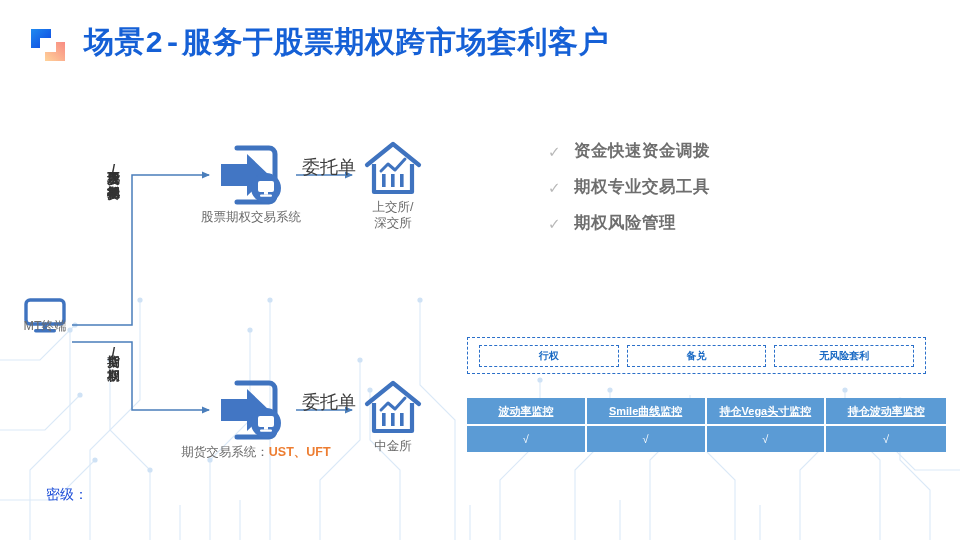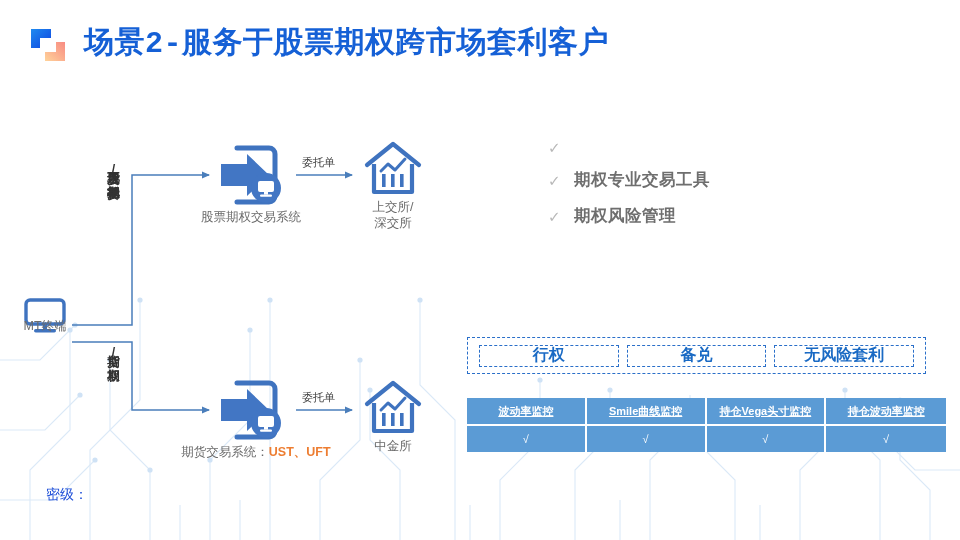--- a/index.html
+++ b/index.html
@@ -40,21 +40,21 @@
     white-space:nowrap;
   }
   .vlabel{
     position:absolute;
     writing-mode:vertical-rl;
     text-orientation:upright;
     font-size:12.5px;font-weight:bold;color:#333333;
     line-height:1.08;letter-spacing:0px;
   }
   .wire-label{
-    position:absolute;font-size:11px;color:#3d3d3d;white-space:nowrap;
+    position:absolute;font-size:18px;color:#3d3d3d;white-space:nowrap;
   }
   .orange{color:#ed7d31;font-weight:bold;}
 
   
   #bullets{position:absolute;left:548px;top:140px;width:330px;}
   .bullet{display:flex;align-items:center;margin-bottom:14px;}
   .bullet .tick{
     width:26px;flex:0 0 26px;color:#b8b8b8;font-size:15px;line-height:1;
   }
   .bullet .btext{
@@ -66,21 +66,21 @@
   #tagbox{
     position:absolute;left:467px;top:337px;width:459px;height:37px;
     border:1px dashed #2a6fc9;box-sizing:border-box;
     display:flex;align-items:center;justify-content:space-between;
     padding:0 7px;
   }
   .tag{
     flex:1 1 0;margin:0 4px;height:22px;
     border:1px dashed #2a6fc9;box-sizing:border-box;
     display:flex;align-items:center;justify-content:center;
-    font-size:16px;font-weight:bold;color:#1a6ac4;white-space:nowrap;
+    font-size:10px;font-weight:bold;color:#1a6ac4;white-space:nowrap;
   }
 
   
   #tablewrap{position:absolute;left:467px;top:398px;width:479px;}
   table{border-collapse:separate;border-spacing:0;width:479px;table-layout:fixed;}
   th,td{
     background:#5b9bd5;color:#ffffff;text-align:center;
     border-right:2px solid #ffffff;border-bottom:2px solid #ffffff;
   }
   th:last-child,td:last-child{border-right:none;}
@@ -252,20 +252,21 @@
         <rect x="27" y="34" width="3.6" height="13" fill="#3f73bf"></rect>
         <rect x="36" y="34" width="3.6" height="13" fill="#3f73bf"></rect>
       </svg>
       <div class="node-label" style="left:-21px;top:60px;width:100px;">中金所</div>
     </div>
   </div>
 
   <div id="bullets">
     <div class="bullet">
       <span class="tick">✓</span>
+      <span class="btext">资金快速资金调拨</span>
     </div>
     <div class="bullet">
       <span class="tick">✓</span>
       <span class="btext">期权专业交易工具</span>
     </div>
     <div class="bullet">
       <span class="tick">✓</span>
       <span class="btext">期权风险管理</span>
     </div>
   </div>

